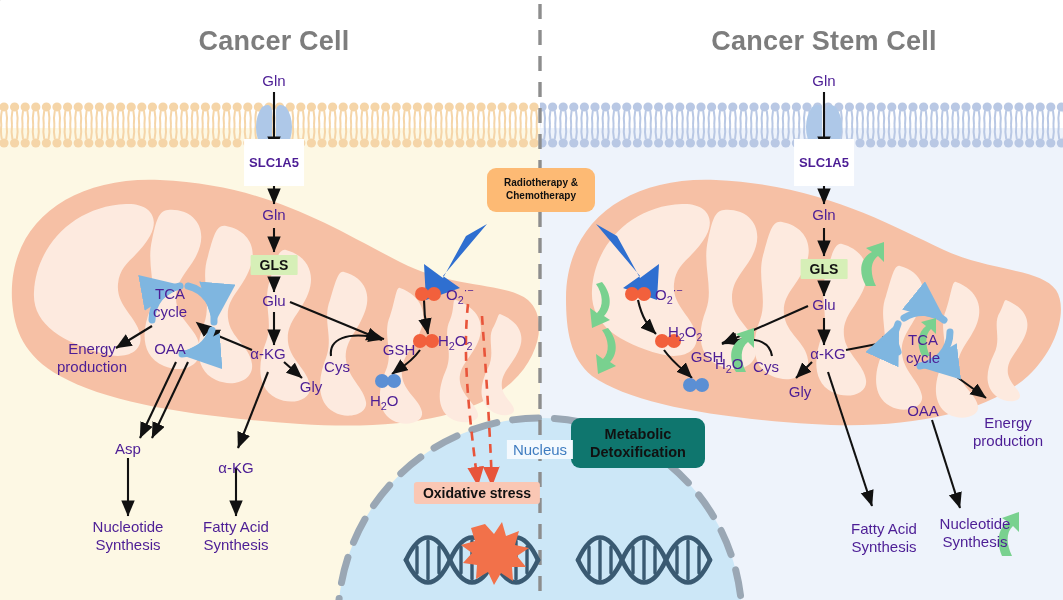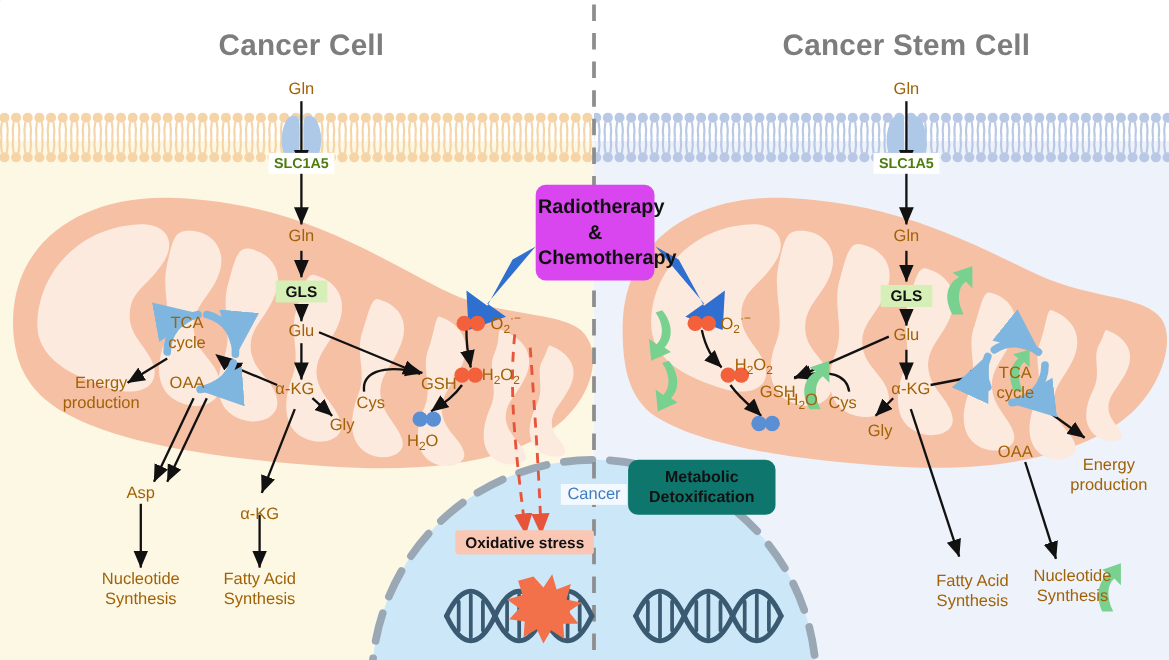--- a/index.html
+++ b/index.html
@@ -6,32 +6,32 @@
   body{
     width:1063px;height:600px;overflow:hidden;
     font-family:"Liberation Sans", sans-serif;
     background:#ffffff;position:relative;
   }
   #stage{position:absolute;left:0;top:0;width:1063px;height:600px;}
   svg.layer{position:absolute;left:0;top:0;width:1063px;height:600px;}
 
   .txt{position:absolute;font-family:"Liberation Sans",sans-serif;color:#111;white-space:nowrap;}
   .title{font-size:27px;font-weight:bold;color:#7d7d7d;letter-spacing:.2px;}
-  .lbl{font-size:15px;color:#a16207;}
+  .lbl{font-size:15px;color:#4c1d95;}
   .center{transform:translateX(-50%);}
 
   .chipbox{position:absolute;transform:translateX(-50%);}
-  .slc{background:#ffffff;padding:2px 5px;font-size:13px;font-weight:bold;color:#4d7c0f;text-align:right;}
+  .slc{background:#ffffff;padding:16px 5px;font-size:13px;font-weight:bold;color:#4c1d95;text-align:right;}
   .gls{background:#d6efb7;padding:2px 9px;font-size:14px;font-weight:bold;color:#111;border-radius:1px;}
   .nucleus-lbl{background:#f3f9fe;padding:1px 6px;font-size:15px;color:#3f7cc0;}
   .oxstress{background:#fac7b4;padding:3px 9px;font-size:14px;font-weight:bold;color:#111;border-radius:3px;}
   .therapy{
     position:absolute;transform:translateX(-50%);
-    background:#d946ef;border-radius:9px;padding:9px 2px;
-    font-size:18px;font-weight:bold;color:#101010;text-align:center;line-height:1.28;
+    background:#fdba74;border-radius:9px;padding:9px 2px;
+    font-size:10px;font-weight:bold;color:#101010;text-align:center;line-height:1.28;
   }
   .metabox{
     position:absolute;transform:translateX(-50%);
     background:#0f766e;border-radius:9px;padding:7px 12px;
     font-size:14.5px;font-weight:bold;color:#111;text-align:center;line-height:1.25;
   }
   .ml{text-align:center;line-height:1.22;}
   sub{font-size:.72em;}
   sup{font-size:.72em;}
 </style>
@@ -1028,16 +1028,16 @@
     <span>Synthesis</span>
   </div>
   <div class="txt lbl center ml" style="left:975px;top:515px;">
     <span>Nucleotide</span><br>
     <span>Synthesis</span>
   </div>
   <div class="txt lbl" style="left:655px;top:284px;">O<sub>2</sub><sup>·−</sup></div>
   <div class="txt lbl" style="left:668px;top:323px;">H<sub>2</sub>O<sub>2</sub></div>
   <div class="txt lbl" style="left:715px;top:355px;">H<sub>2</sub>O</div>
 
-  <div class="chipbox nucleus-lbl" style="left:540px;top:440px;">Cancer</div>
+  <div class="chipbox nucleus-lbl" style="left:540px;top:440px;">Nucleus</div>
   <div class="chipbox oxstress" style="left:477px;top:482px;">Oxidative stress</div>
 
 </div>
 
 </body></html>

